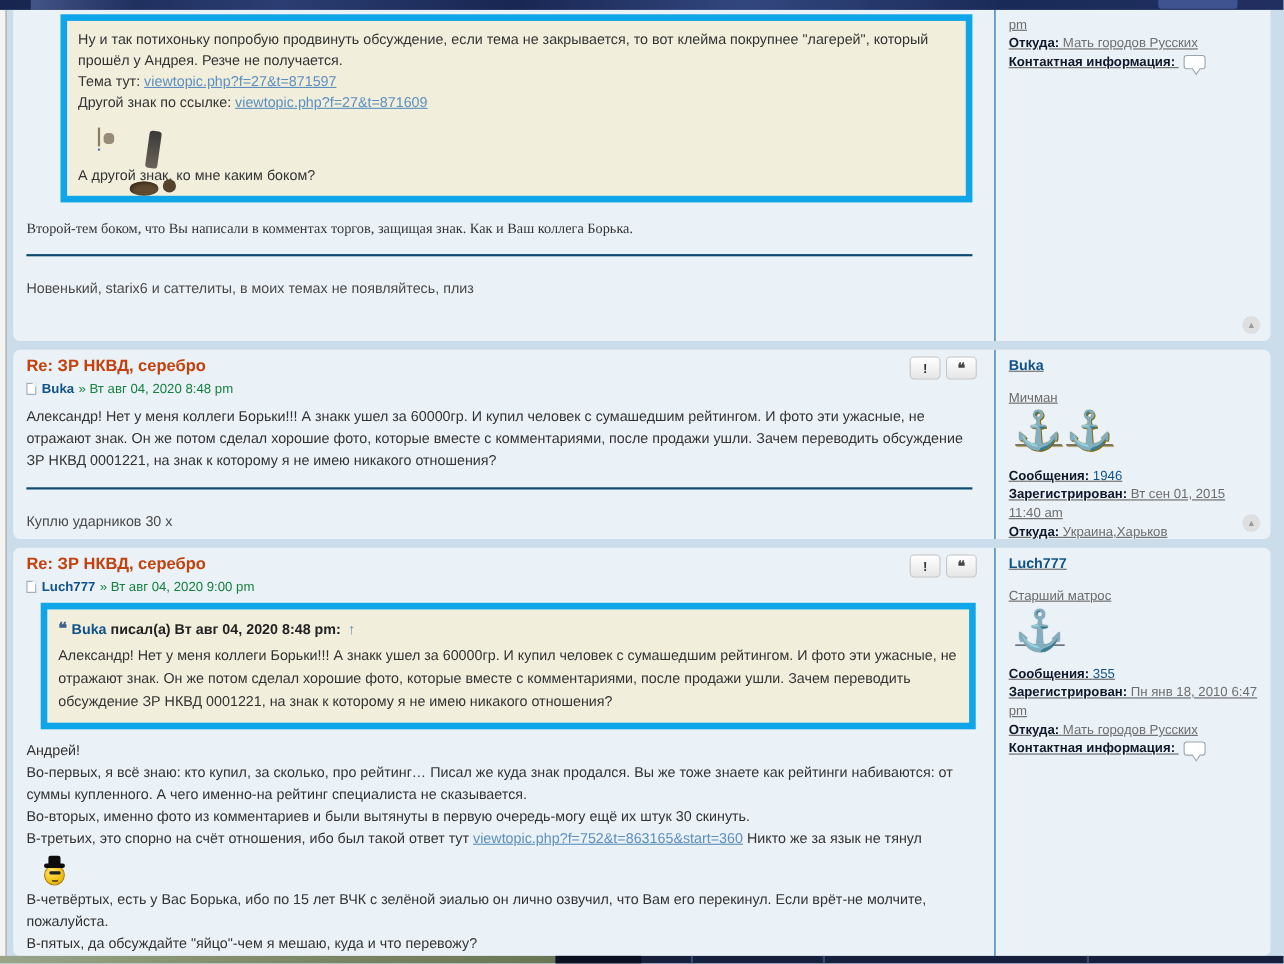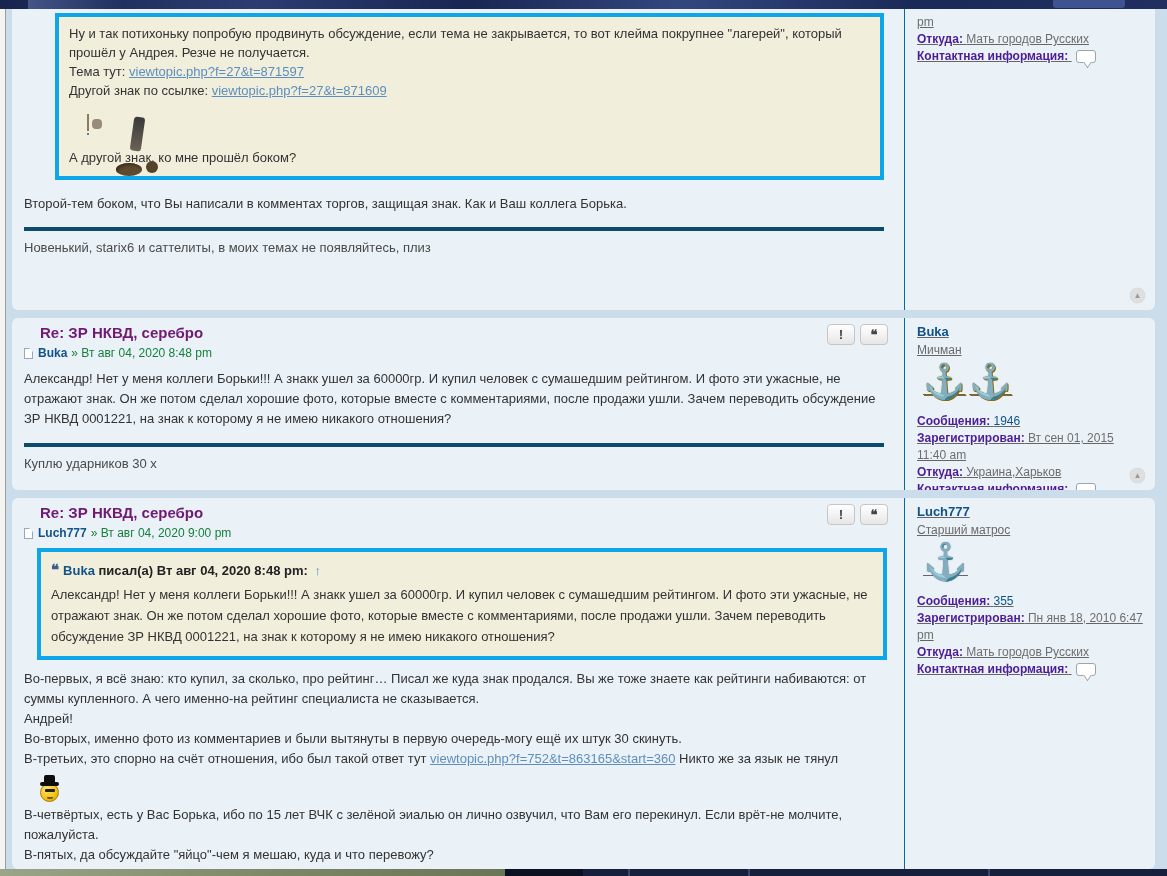--- a/index.html
+++ b/index.html
@@ -34,40 +34,40 @@
     background:#EAF1F7; border-radius:6px; margin-bottom:8px;
     display:flex; overflow:hidden; position:relative;
   }
   .post.first { border-radius:0 0 6px 6px; height:301px; }
   .post.second { height:172px; }
   .post.third { height:371px; margin-bottom:0; }
   .post-body { width:892px; padding:4px 12px 10px 12px; position:relative; }
   .post-profile { flex:1; border-left:1px solid #0369a1; padding:5px 12px 8px 12px;
     font-size:12px; color:#666; line-height:17px;text-decoration:underline; }
 
-  h3.post-title { margin:2px 0 0 16px; font-size:15px; color:#701a75; font-weight:bold; }
+  h3.post-title { margin:2px 0 0 0; font-size:15px; color:#c2410c; font-weight:bold; }
   .author-line { margin-top:5px; font-size:12px; color:#666; display:flex; align-items:center; }
   .page-icon { display:inline-block; width:9px; height:11px; background:#fff;
     border:1px solid #98A8BC; margin-right:5px; position:relative; }
   .page-icon::after { content:""; position:absolute; right:-1px; top:-1px; width:0; height:0;
     border-top:4px solid #EAF1F7; border-left:4px solid transparent; }
   .author-name { color:#105289; font-weight:bold; text-decoration:none; margin-right:4px; }
   .author-date { color:#15803d; }
 
   .post-buttons { position:absolute; top:6px; right:16px; display:flex; gap:5px; }
   .pbtn { min-width:28px; height:21px; border:1px solid #C6C6C6; border-radius:4px;
     background:linear-gradient(#FFFFFF,#E6E6E6); color:#333; font-size:12px; font-weight:bold;
     display:inline-flex; align-items:center; justify-content:center; cursor:pointer; }
   .pbtn.quote-glyph { font-size:13px; color:#444; }
 
   .body-text { margin-top:9px; line-height:20px; color:#333; padding-right:8px; }
   .body-text p { margin:0; }
   .body-link { color:#5D8FBE; }
 
-  .quotebox { background:#F1EEDC; border:4px solid #0ea5e9; padding:7px 10px 9px 10px;
+  .quotebox { background:#F1EEDC; border:6px solid #0ea5e9; padding:7px 10px 9px 10px;
     line-height:19px; color:#333; }
   .quotebox.q1 { margin-left:31px; width:829px; margin-top:1px; }
   .quotebox.q3 { margin-left:13px; width:850px; margin-top:8px; line-height:21px; }
   .quote-header { font-weight:bold; color:#222; margin-bottom:3px; }
   .quote-open { color:#3E5C8C; font-size:15px; margin-right:4px; font-weight:bold; }
   .quote-author { color:#105289; font-weight:bold; text-decoration:none; }
   .quote-arrow { color:#5D8FBE; text-decoration:none; margin-left:3px; }
 
   .badge-wrap { display:inline-block; margin:13px 0 0 18px; padding-bottom:1px;
     border-bottom:2px solid #4A7FAF; cursor:pointer; }
@@ -76,37 +76,37 @@
   .badge-img .pin { position:absolute; left:44px; top:2px; width:11px; height:34px;
     background:linear-gradient(180deg,#3A3A3A,#6B6257); transform:rotate(8deg); border-radius:3px; }
   .badge-img .mark1 { position:absolute; left:28px; top:48px; width:26px; height:13px;
     background:#5E4A30; border-radius:50%; box-shadow:inset 2px 2px 3px #3E2F1C; }
   .badge-img .mark2 { position:absolute; left:58px; top:46px; width:12px; height:12px;
     background:#55422B; border-radius:50%; }
   .badge-img .rim { position:absolute; inset:4px; border:5px dotted rgba(78,60,38,.55); border-radius:40%; }
 
   .quote-question { margin-top:13px; }
 
-  .reply-text { margin-top:14px; line-height:19px; }
-  .signature { margin-top:14px; margin-right:8px; border-top:4px solid #0c4a6e;
-    padding-top:8px; color:#4A4A4A; line-height:17px; }
+  .reply-text { margin-top:14px; line-height:19px;font-family:Liberation Serif, serif; }
+  .signature { margin-top:14px; margin-right:8px; border-top:2px solid #0c4a6e;
+    padding-top:20px; color:#4A4A4A; line-height:17px; }
 
   .totop { position:absolute; right:10px; bottom:7px; width:15px; height:15px; border-radius:50%;
     background:#DFDFDF; color:#9a9a9a; font-size:8px; display:flex; align-items:center;
     justify-content:center; cursor:pointer; box-shadow:0 0 1px #bbb; }
 
   
   .profile-username { color:#105289; font-weight:bold; font-size:13px; text-decoration:none; }
-  .profile-rank { color:#6B6B6B; margin-top:1px; }
+  .profile-rank { color:#6B6B6B; margin-top:12px; }
   .rank-anchors { margin:2px 0 10px 6px; height:42px; }
   .anchor-gold { font-size:34px; color:#F2C618; line-height:40px;
     text-shadow:0 0 1px #7A5A00, 1px 1px 0 #8A6A00; margin-right:4px; }
   .anchor-plain { font-size:36px; color:#9AAABB; line-height:42px; text-shadow:0 0 1px #5E6E7E; }
   .profile-line { margin-top:0; }
-  .plabel { font-weight:bold; color:#4c1d95; }
+  .plabel { font-weight:bold; color:#0f172a; }
   .pvalue { color:#6E6E6E; }
   .pvalue-link { color:#105289; text-decoration:none;text-align:right; }
   .pm-icon { display:inline-block; width:20px; height:13px; border:1px solid #9AA5AF;
     border-radius:3px; background:#fff; position:relative; vertical-align:-3px; margin-left:4px; cursor:pointer; }
   .pm-icon::after { content:""; position:absolute; left:7px; bottom:-4px; width:6px; height:6px;
     background:#fff; border-right:1px solid #9AA5AF; border-bottom:1px solid #9AA5AF;
     transform:rotate(45deg) skew(10deg,10deg); }
 
   
   .smiley { display:inline-block; width:25px; height:27px; position:relative; vertical-align:-7px; }
@@ -146,21 +146,21 @@
           <span>Другой знак по ссылке: </span><a class="body-link" href="#">viewtopic.php?f=27&amp;t=871609</a>
         </div>
         <span class="badge-wrap">
           <span class="badge-img">
             <span class="rim"></span>
             <span class="pin"></span>
             <span class="mark1"></span>
             <span class="mark2"></span>
           </span>
         </span>
-        <div class="quote-question">А другой знак, ко мне прошёл боком?</div>
+        <div class="quote-question">А другой знак, ко мне каким боком?</div>
       </blockquote>
       <div class="reply-text">Второй-тем боком, что Вы написали в комментах торгов, защищая знак. Как и Ваш коллега Борька.</div>
       <div class="signature">Новенький, starix6 и саттелиты, в моих темах не появляйтесь, плиз</div>
     </div>
     <div class="post-profile">
       <div class="profile-line">
         <span class="pvalue">pm</span>
       </div>
       <div class="profile-line">
         <span class="plabel">Откуда:</span>
@@ -227,22 +227,22 @@
         <span class="pbtn">!</span>
         <span class="pbtn quote-glyph">❝</span>
       </div>
       <blockquote class="quotebox q3" style="margin:8px 0 0 13px;">
         <div class="quote-header">
           <span class="quote-open">❝</span><a class="quote-author" href="#">Buka</a><span> писал(а) Вт авг 04, 2020 8:48 pm: </span><a class="quote-arrow" href="#">↑</a>
         </div>
         <div>Александр! Нет у меня коллеги Борьки!!! А знакк ушел за 60000гр. И купил человек с сумашедшим рейтингом. И фото эти ужасные, не отражают знак. Он же потом сделал хорошие фото, которые вместе с комментариями, после продажи ушли. Зачем переводить обсуждение ЗР НКВД 0001221, на знак к которому я не имею никакого отношения?</div>
       </blockquote>
       <div class="body-text">
+        <p>Андрей!</p>
         <p>Во-первых, я всё знаю: кто купил, за сколько, про рейтинг… Писал же куда знак продался. Вы же тоже знаете как рейтинги набиваются: от суммы купленного. А чего именно-на рейтинг специалиста не сказывается.</p>
-        <p>Андрей!</p>
         <p>Во-вторых, именно фото из комментариев и были вытянуты в первую очередь-могу ещё их штук 30 скинуть.</p>
         <p><span>В-третьих, это спорно на счёт отношения, ибо был такой ответ тут </span><a class="body-link" href="#">viewtopic.php?f=752&amp;t=863165&amp;start=360</a><span> Никто же за язык не тянул</span></p>
         <div class="smiley-line">
           <span class="smiley">
             <span class="face"></span><span class="glasses"></span><span class="mouth"></span><span class="hat-crown"></span><span class="hat-brim"></span>
           </span>
         </div>
         <p>В-четвёртых, есть у Вас Борька, ибо по 15 лет ВЧК с зелёной эиалью он лично озвучил, что Вам его перекинул. Если врёт-не молчите, пожалуйста.</p>
         <p>В-пятых, да обсуждайте "яйцо"-чем я мешаю, куда и что перевожу?</p>
         <div class="p-gap"></div>

